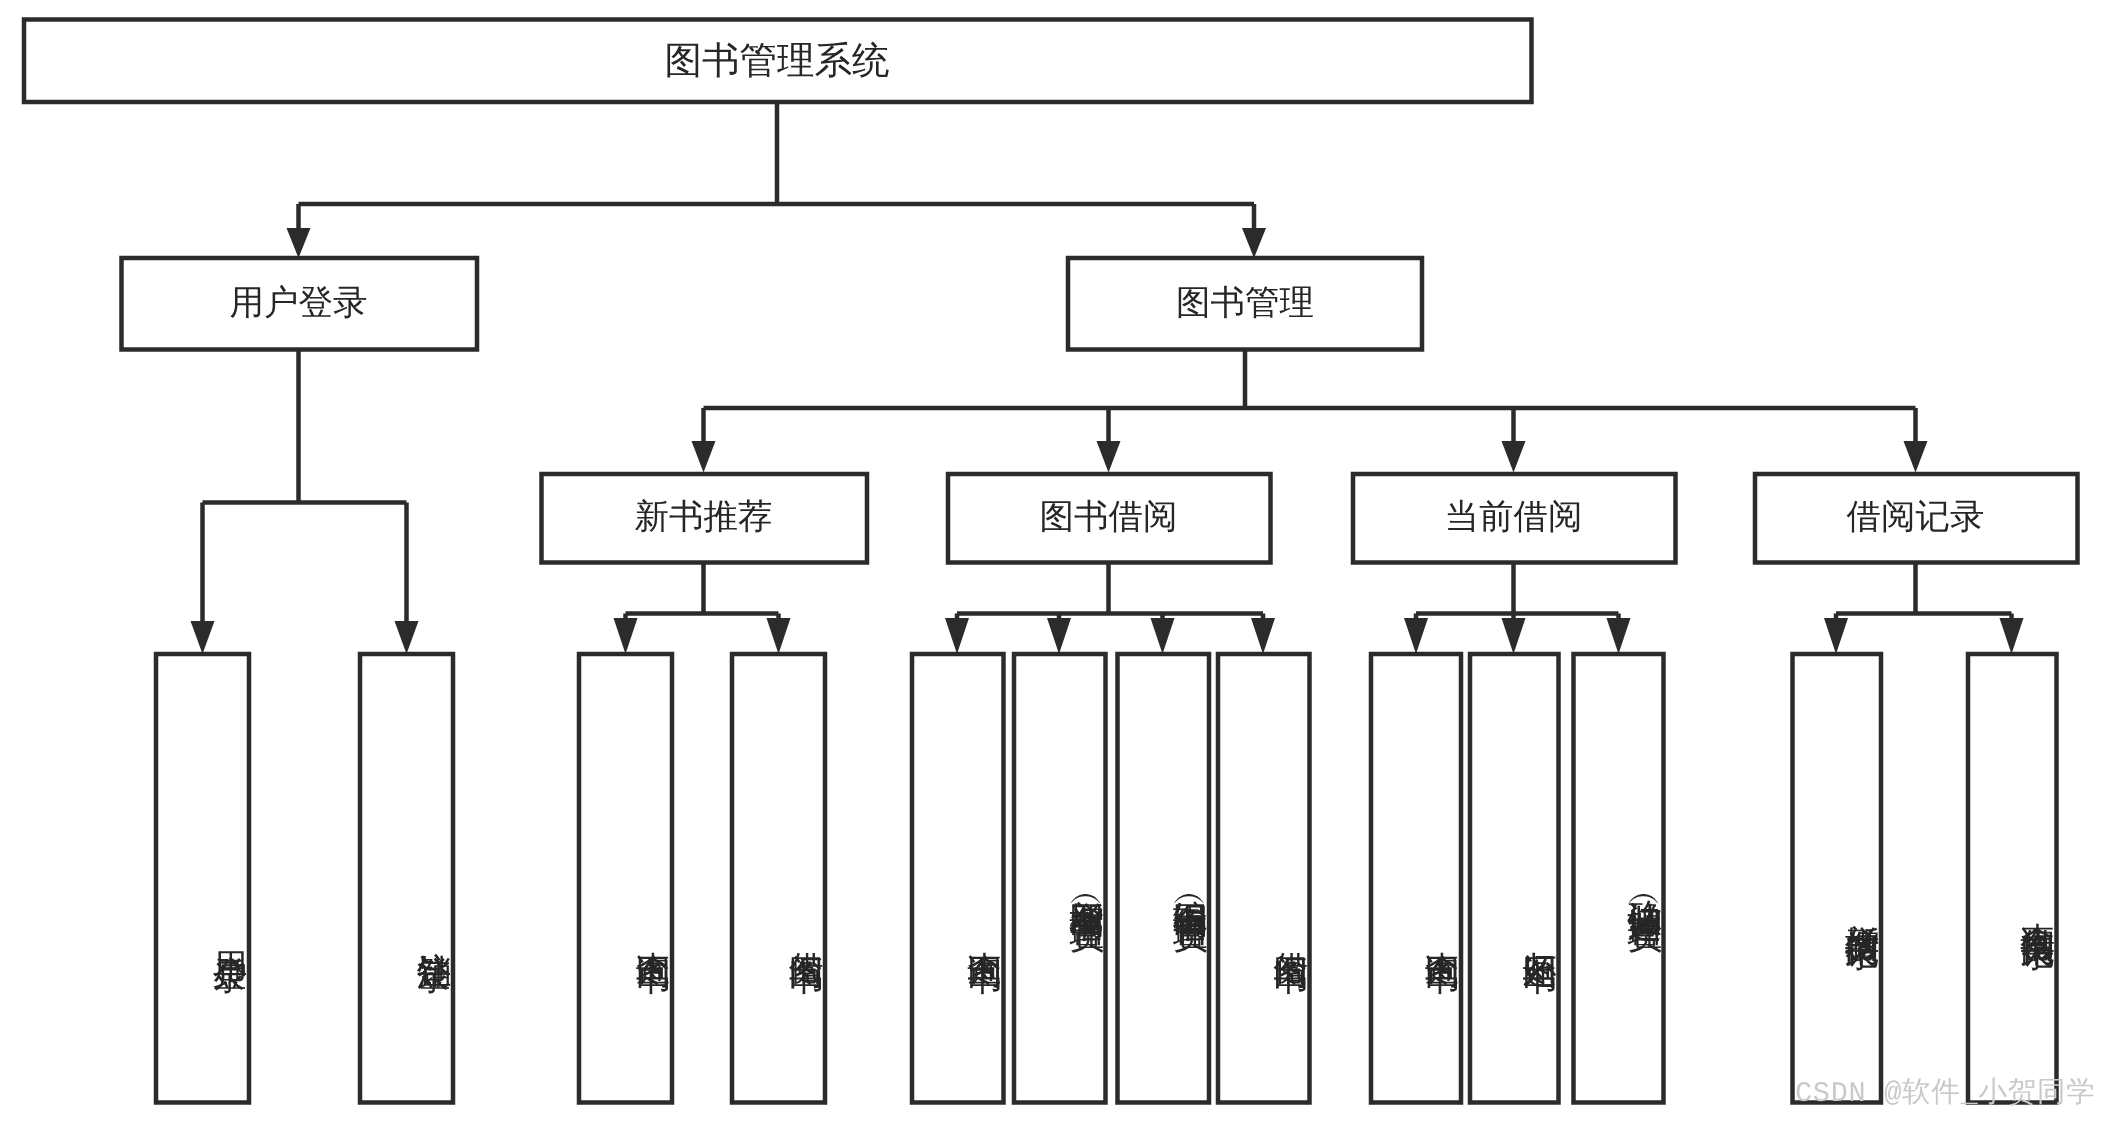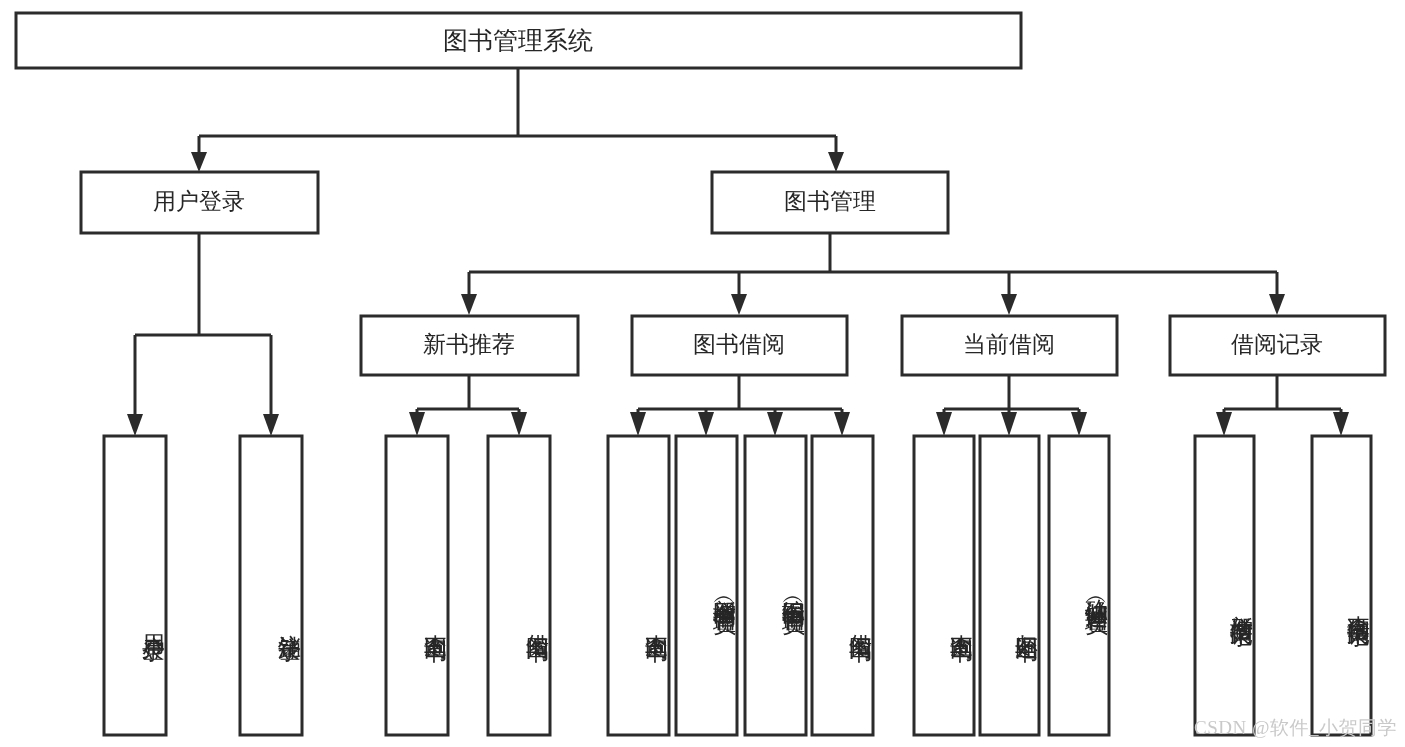--- a/index.html
+++ b/index.html
@@ -70,21 +70,21 @@
     text-align: center;
     display: flex;
     align-items: flex-start;
     justify-content: center;
     pointer-events: none;
   }
   .watermark {
     position: absolute;
     right: 8px;
     bottom: 6px;
-    font-family: Liberation Serif, serif;
+    font-family: Liberation Mono, monospace;
     font-size: 19px;
     color: #c9c9c9;
     white-space: nowrap;
     letter-spacing: 0.5px;
   }
 </style>
 </head>
 <body>
 
 <div id="diagram-root">

